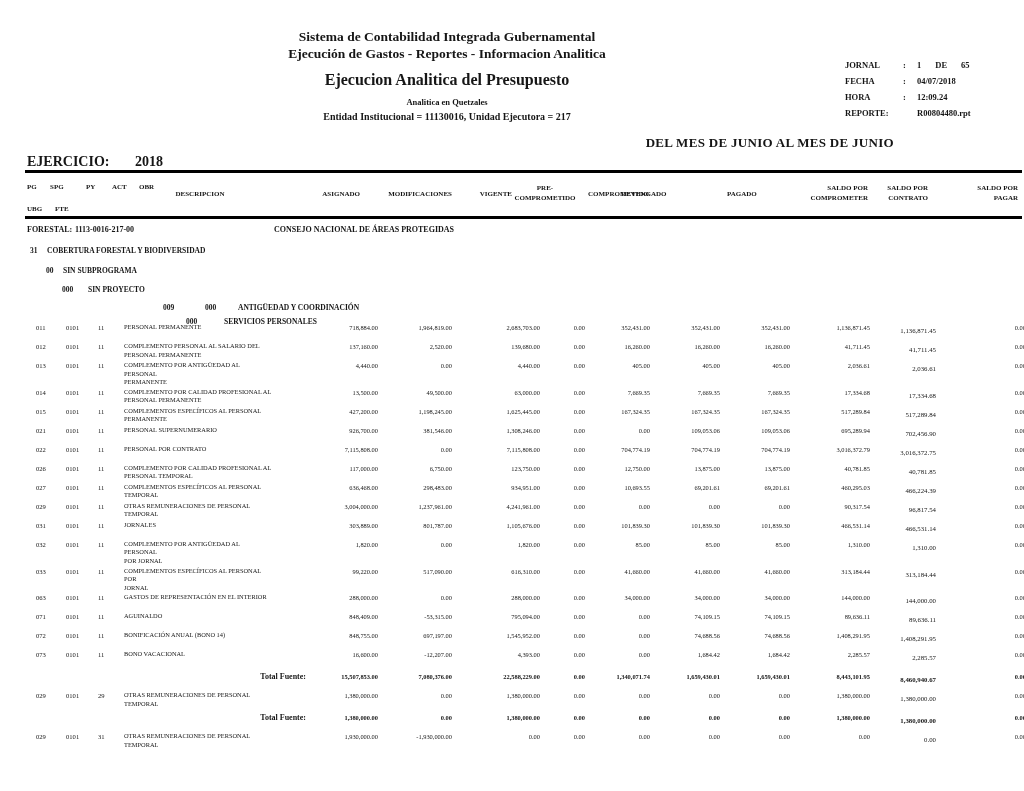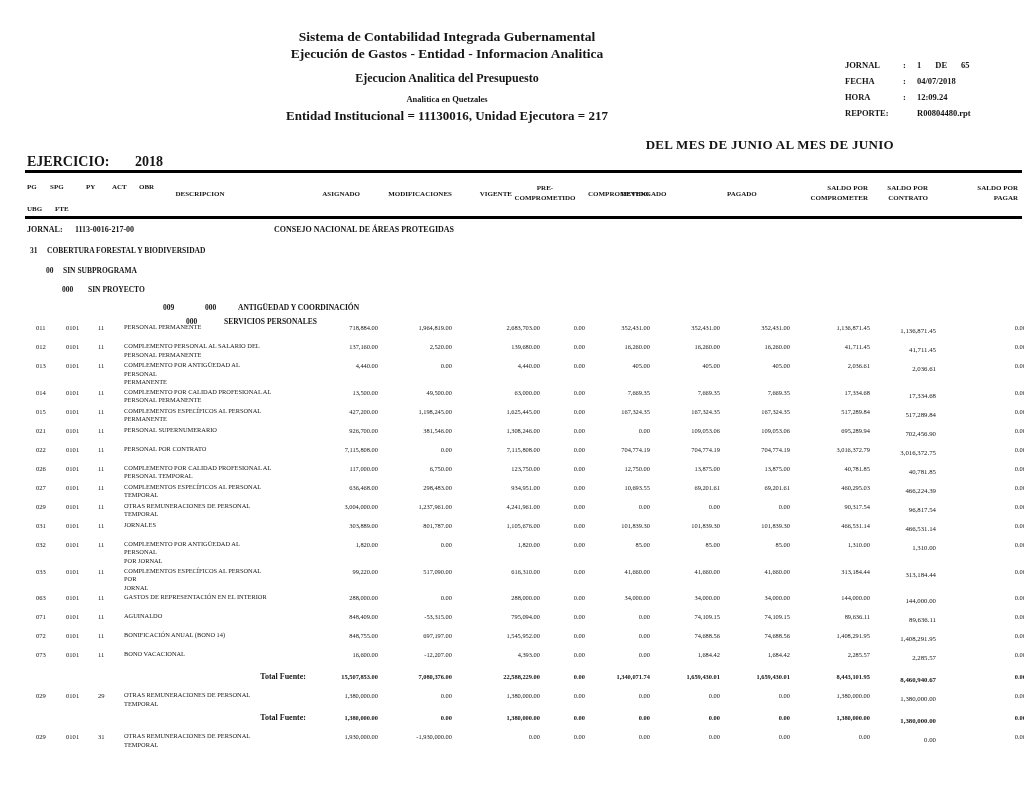--- a/index.html
+++ b/index.html
@@ -2,23 +2,23 @@
 <html><head>
 <meta charset="utf-8">
 <style>
   html,body{margin:0;padding:0;background:#e8e8e8;}
   .page{position:relative;width:1024px;height:791px;background:#ffffff;overflow:hidden;
         color:#161616;font-family:Liberation Serif, serif;}
   
   .titles{position:absolute;top:28px;left:0;width:894px;text-align:center;font-weight:bold;}
   .t1{font-size:13.5px;line-height:17px;}
   .t2{font-size:13.5px;line-height:17px;}
-  .t3{font-size:12px;margin-top:9px;}
+  .t3{font-size:16px;margin-top:9px;}
   .t4{font-size:8.5px;margin-top:8px;}
-  .t5{font-size:13px;margin-top:4px;}
+  .t5{font-size:10px;margin-top:4px;}
   .t6{font-size:13px;margin-top:13px;letter-spacing:.3px;text-align:right;}
   
   .meta{position:absolute;top:57px;left:845px;font-size:8.5px;font-weight:bold;line-height:16px;}
   .meta .mrow{display:grid;grid-template-columns:58px 14px auto;}
   .meta .de{margin:0 14px;}
   
   .ejercicio{position:absolute;top:154px;left:27px;font-size:14px;font-weight:bold;}
   .ejercicio .val{margin-left:22px;}
   
   .rule{position:absolute;left:25px;width:997px;height:3px;background:#000;}
@@ -49,21 +49,21 @@
   .trow.total .desc{font-weight:bold;font-size:8px;text-align:right;padding-right:4px;white-space:nowrap;line-height:10px;}
   .trow.total .num{font-weight:bold;}
 </style>
 </head>
 <body>
 
 <div class="page">
 
   <div class="titles">
     <div class="t1">Sistema de Contabilidad Integrada Gubernamental</div>
-    <div class="t2">Ejecución de Gastos - Entidad - Informacion Analitica</div>
+    <div class="t2">Ejecución de Gastos - Reportes - Informacion Analitica</div>
     <div class="t3">Ejecucion Analitica del Presupuesto</div>
     <div class="t4">Analitica en Quetzales</div>
     <div class="t5">Entidad Institucional = 11130016, Unidad Ejecutora = 217</div>
     <div class="t6">DEL MES DE JUNIO AL MES DE JUNIO</div>
   </div>
 
   <div class="meta">
     <div class="mrow">
       <span>JORNAL</span>
       <span>:</span>
@@ -114,21 +114,21 @@
     <span class="ra" style="left:788px;top:24px;width:80px">COMPROMETER</span>
     <span class="ra" style="left:862px;top:14px;width:66px">SALDO POR</span>
     <span class="ra" style="left:862px;top:24px;width:66px">CONTRATO</span>
     <span class="ra" style="left:940px;top:14px;width:78px">SALDO POR</span>
     <span class="ra" style="left:940px;top:24px;width:78px">PAGAR</span>
   </div>
 
   <div class="rule rule2"></div>
 
   <div class="entidad">
-    <span class="lab">JORNAL:</span>
+    <span class="lab">FORESTAL:</span>
     <span class="code">1113-0016-217-00</span>
     <span class="name">CONSEJO NACIONAL DE ÁREAS PROTEGIDAS</span>
   </div>
 
   <div class="section" style="top:246px">
     <span style="left:30px">31</span>
     <span style="left:47px">COBERTURA FORESTAL Y BIODIVERSIDAD</span>
   </div>
   <div class="section" style="top:266px">
     <span style="left:46px">00</span>

